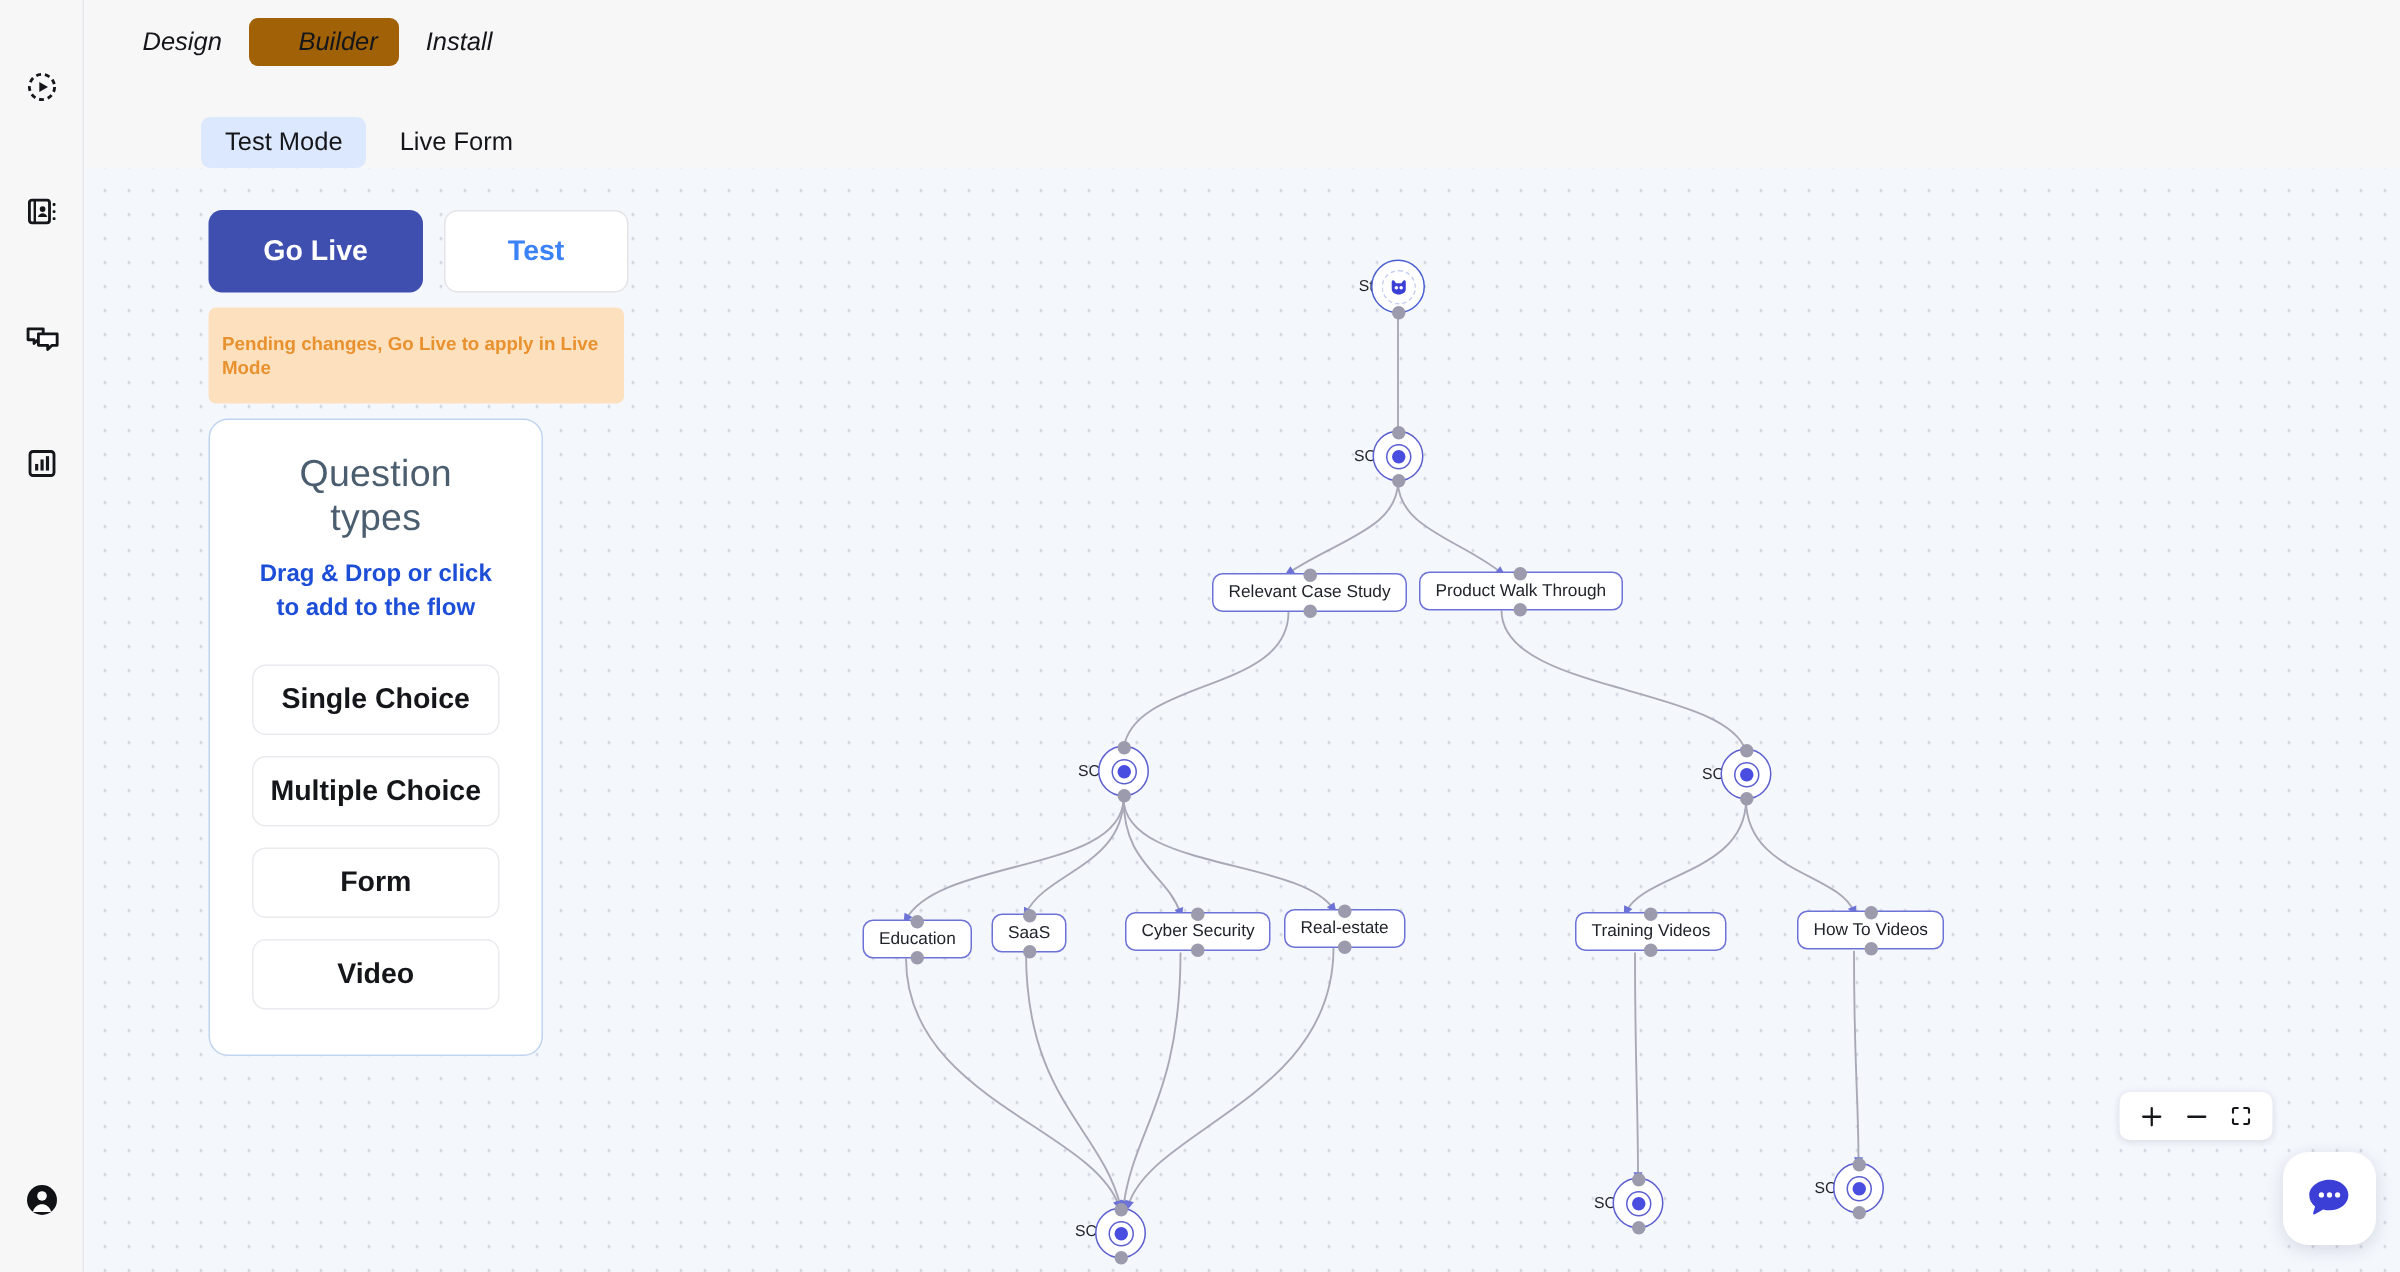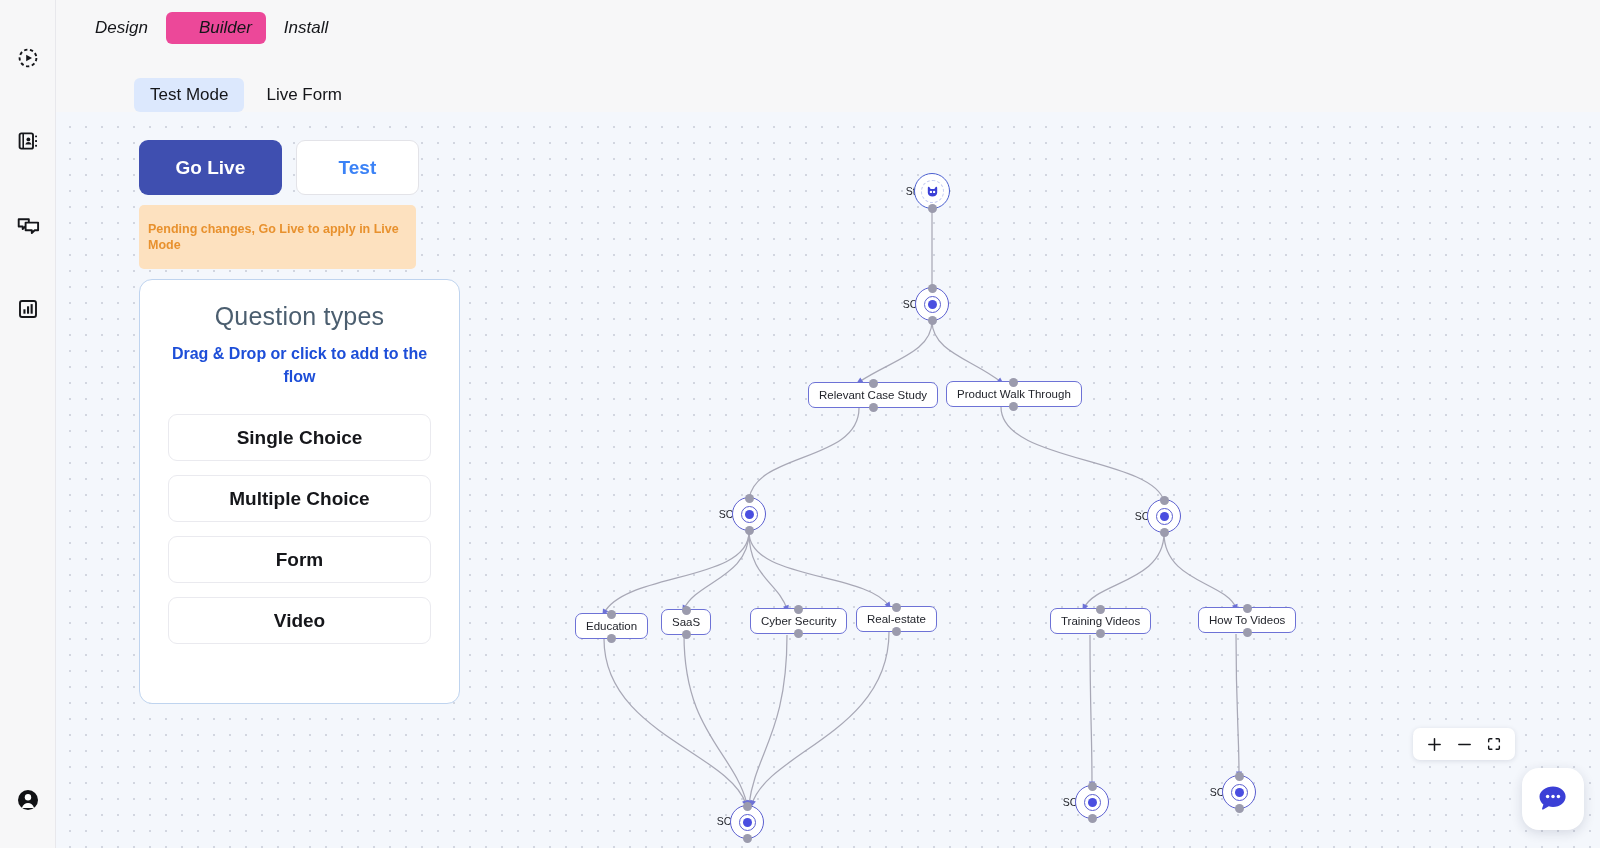--- a/index.html
+++ b/index.html
@@ -41,21 +41,21 @@
   }
   #main-tabs {
     position: absolute; left: 25px; top: 12px;
     display: flex; align-items: center; gap: 4px;
   }
   .main-tab {
     padding: 6px 14px; border-radius: 6px;
     font-size: 17px; color: #15161a; cursor: pointer;
     line-height: 20px; white-space: nowrap; font-style: italic;
   }
-  .main-tab.active { background: #ec4899; padding-left: 33px; }
+  .main-tab.active { background: #a16207; padding-left: 33px; }
 
   #mode-tabs {
     position: absolute; left: 78px; top: 78px;
     display: flex; align-items: center; gap: 6px;
   }
   .mode-tab {
     padding: 7px 16px; border-radius: 6px;
     font-size: 17px; color: #15161a; cursor: pointer;
     line-height: 20px; white-space: nowrap;
   }
@@ -90,21 +90,21 @@
     font-size: 19px; font-weight: 700; cursor: pointer;
     display:flex; align-items:center; justify-content:center;
   }
   #pending-banner {
     margin-top: 10px; width: 277px;
     background: #fde1bf; color: #e8912e;
     border-radius: 5px; padding: 16px 9px;
     font-size: 12.5px; font-weight: 700; line-height: 16px;
   }
   #qtypes-card {
-    margin-top: 10px; width: 321px; height: 425px;
+    margin-top: 10px; width: 223px; height: 425px;
     background: #fff; border: 1px solid #bfd4ef;
     border-radius: 13px; padding: 22px 28px;
   }
   #qtypes-title {
     text-align: center; font-size: 25px; font-weight: 400;
     color: #4b5e6f; letter-spacing: .2px;
   }
   #qtypes-sub {
     margin-top: 11px; text-align: center;
     font-size: 16px; font-weight: 700; color: #1d4ed8;

